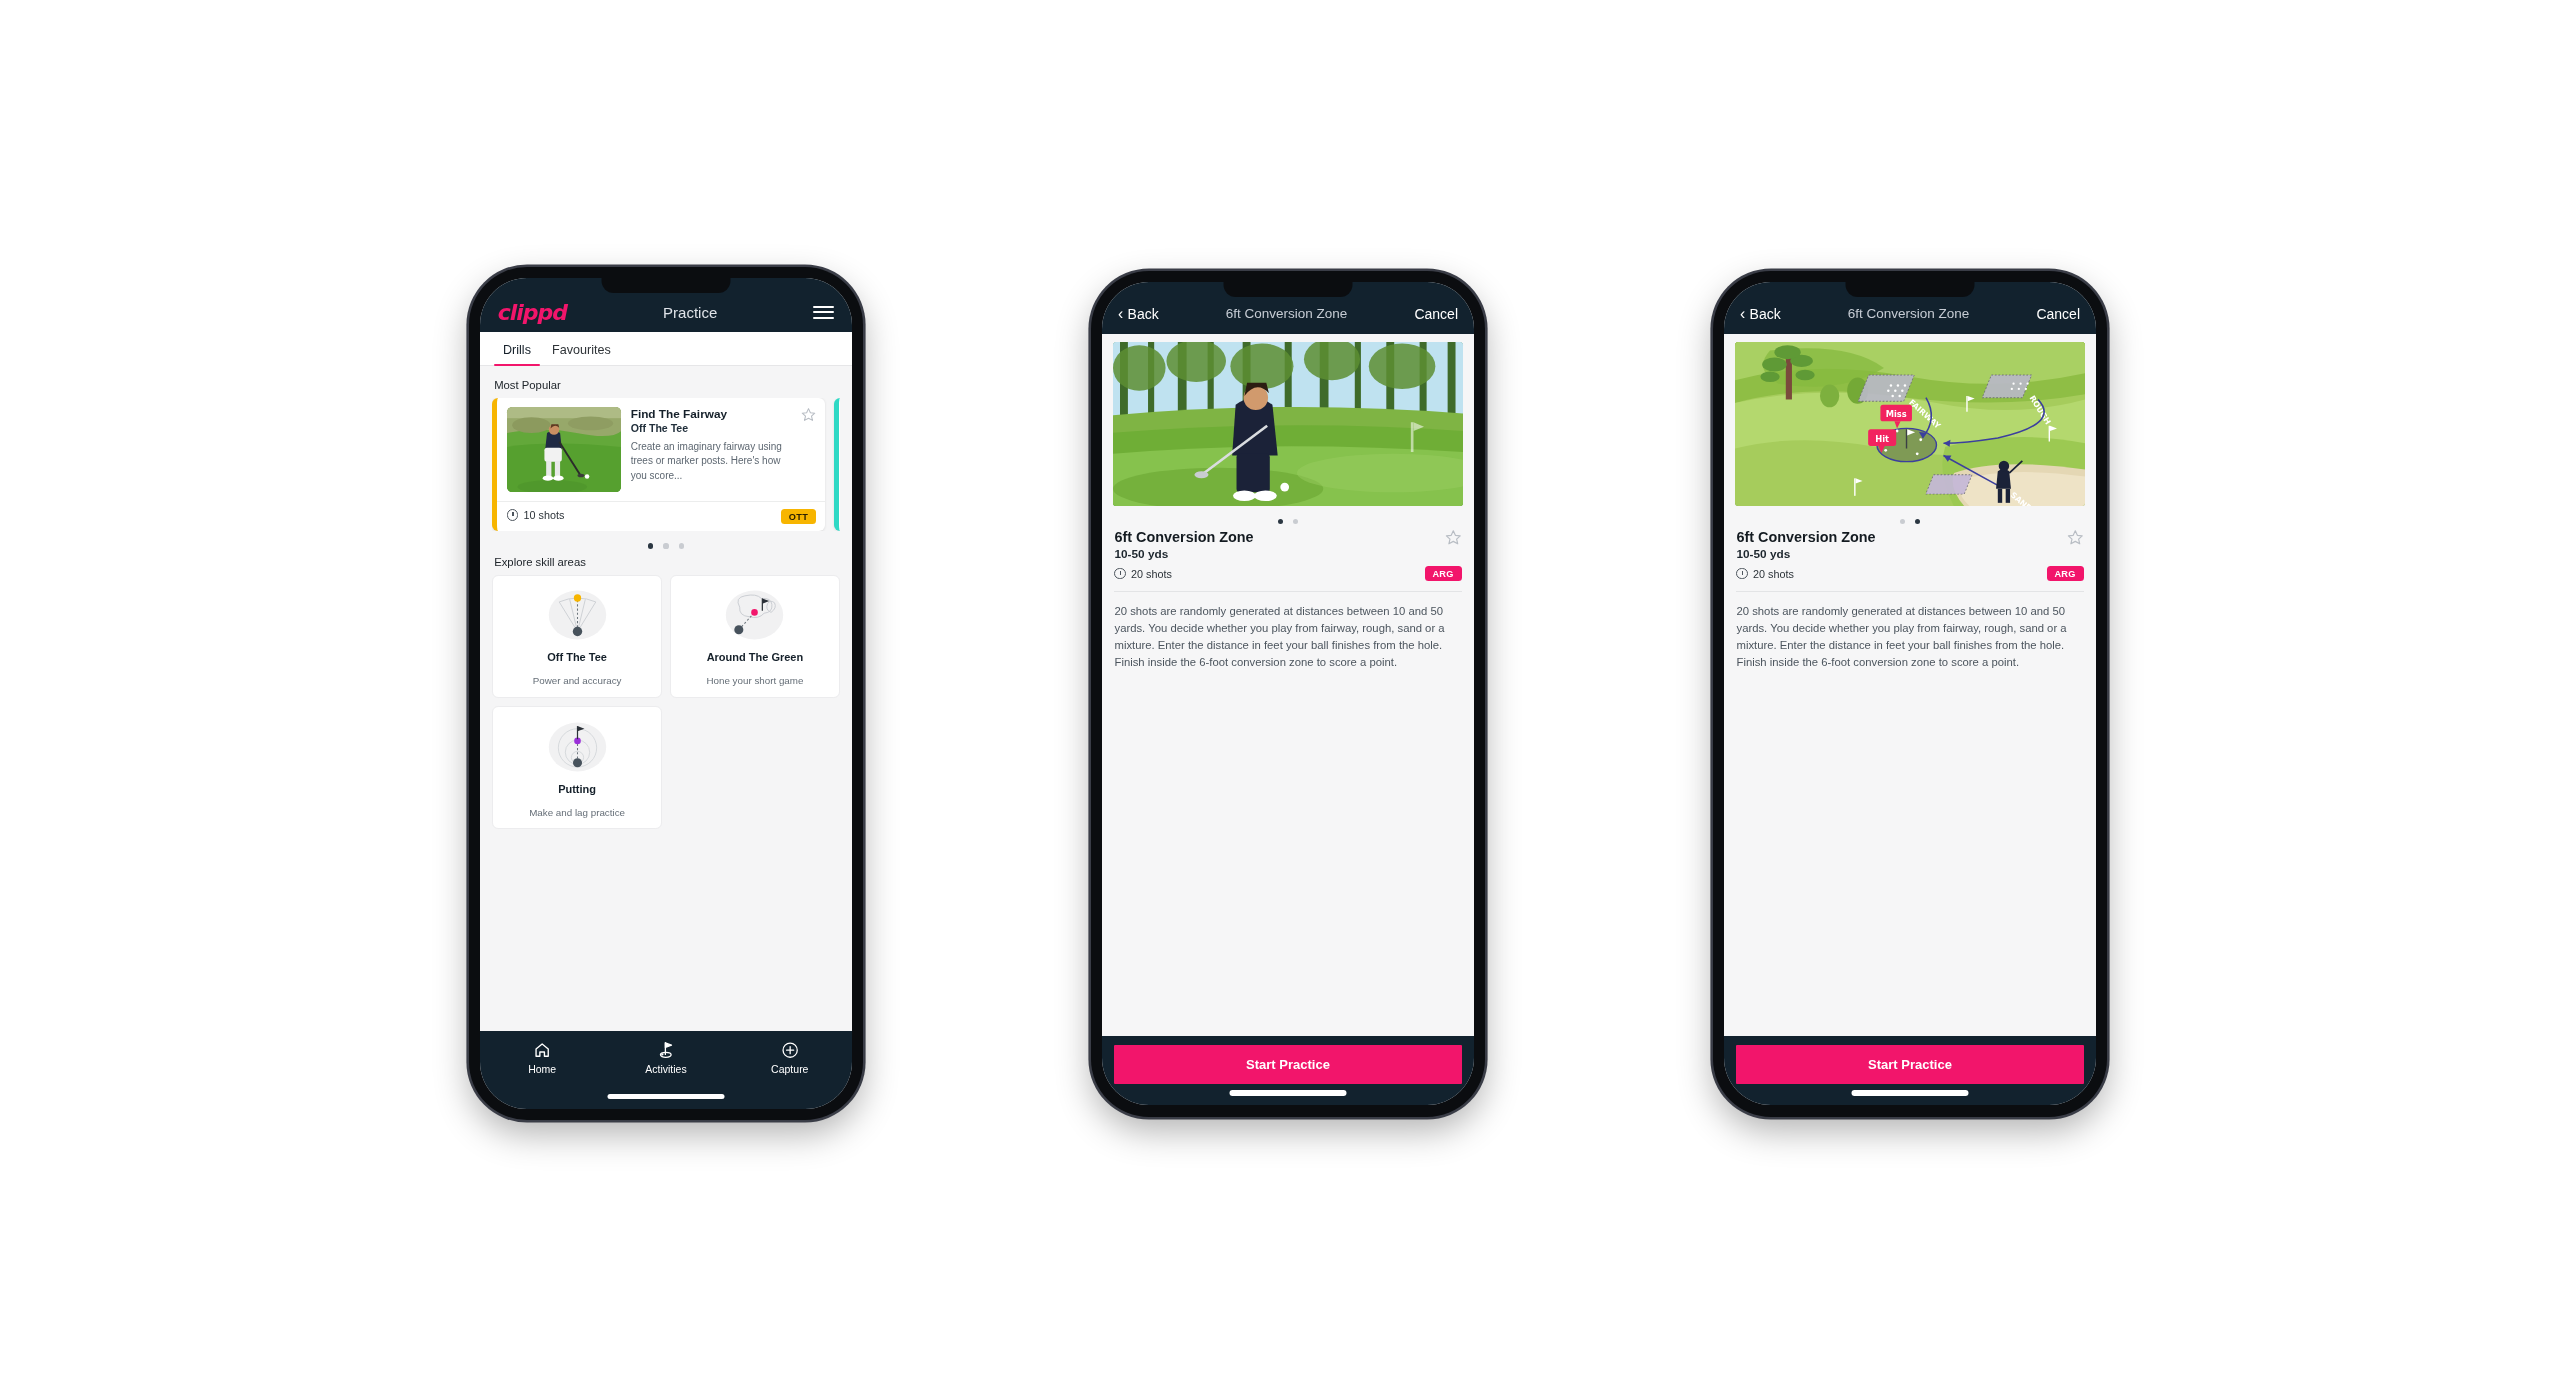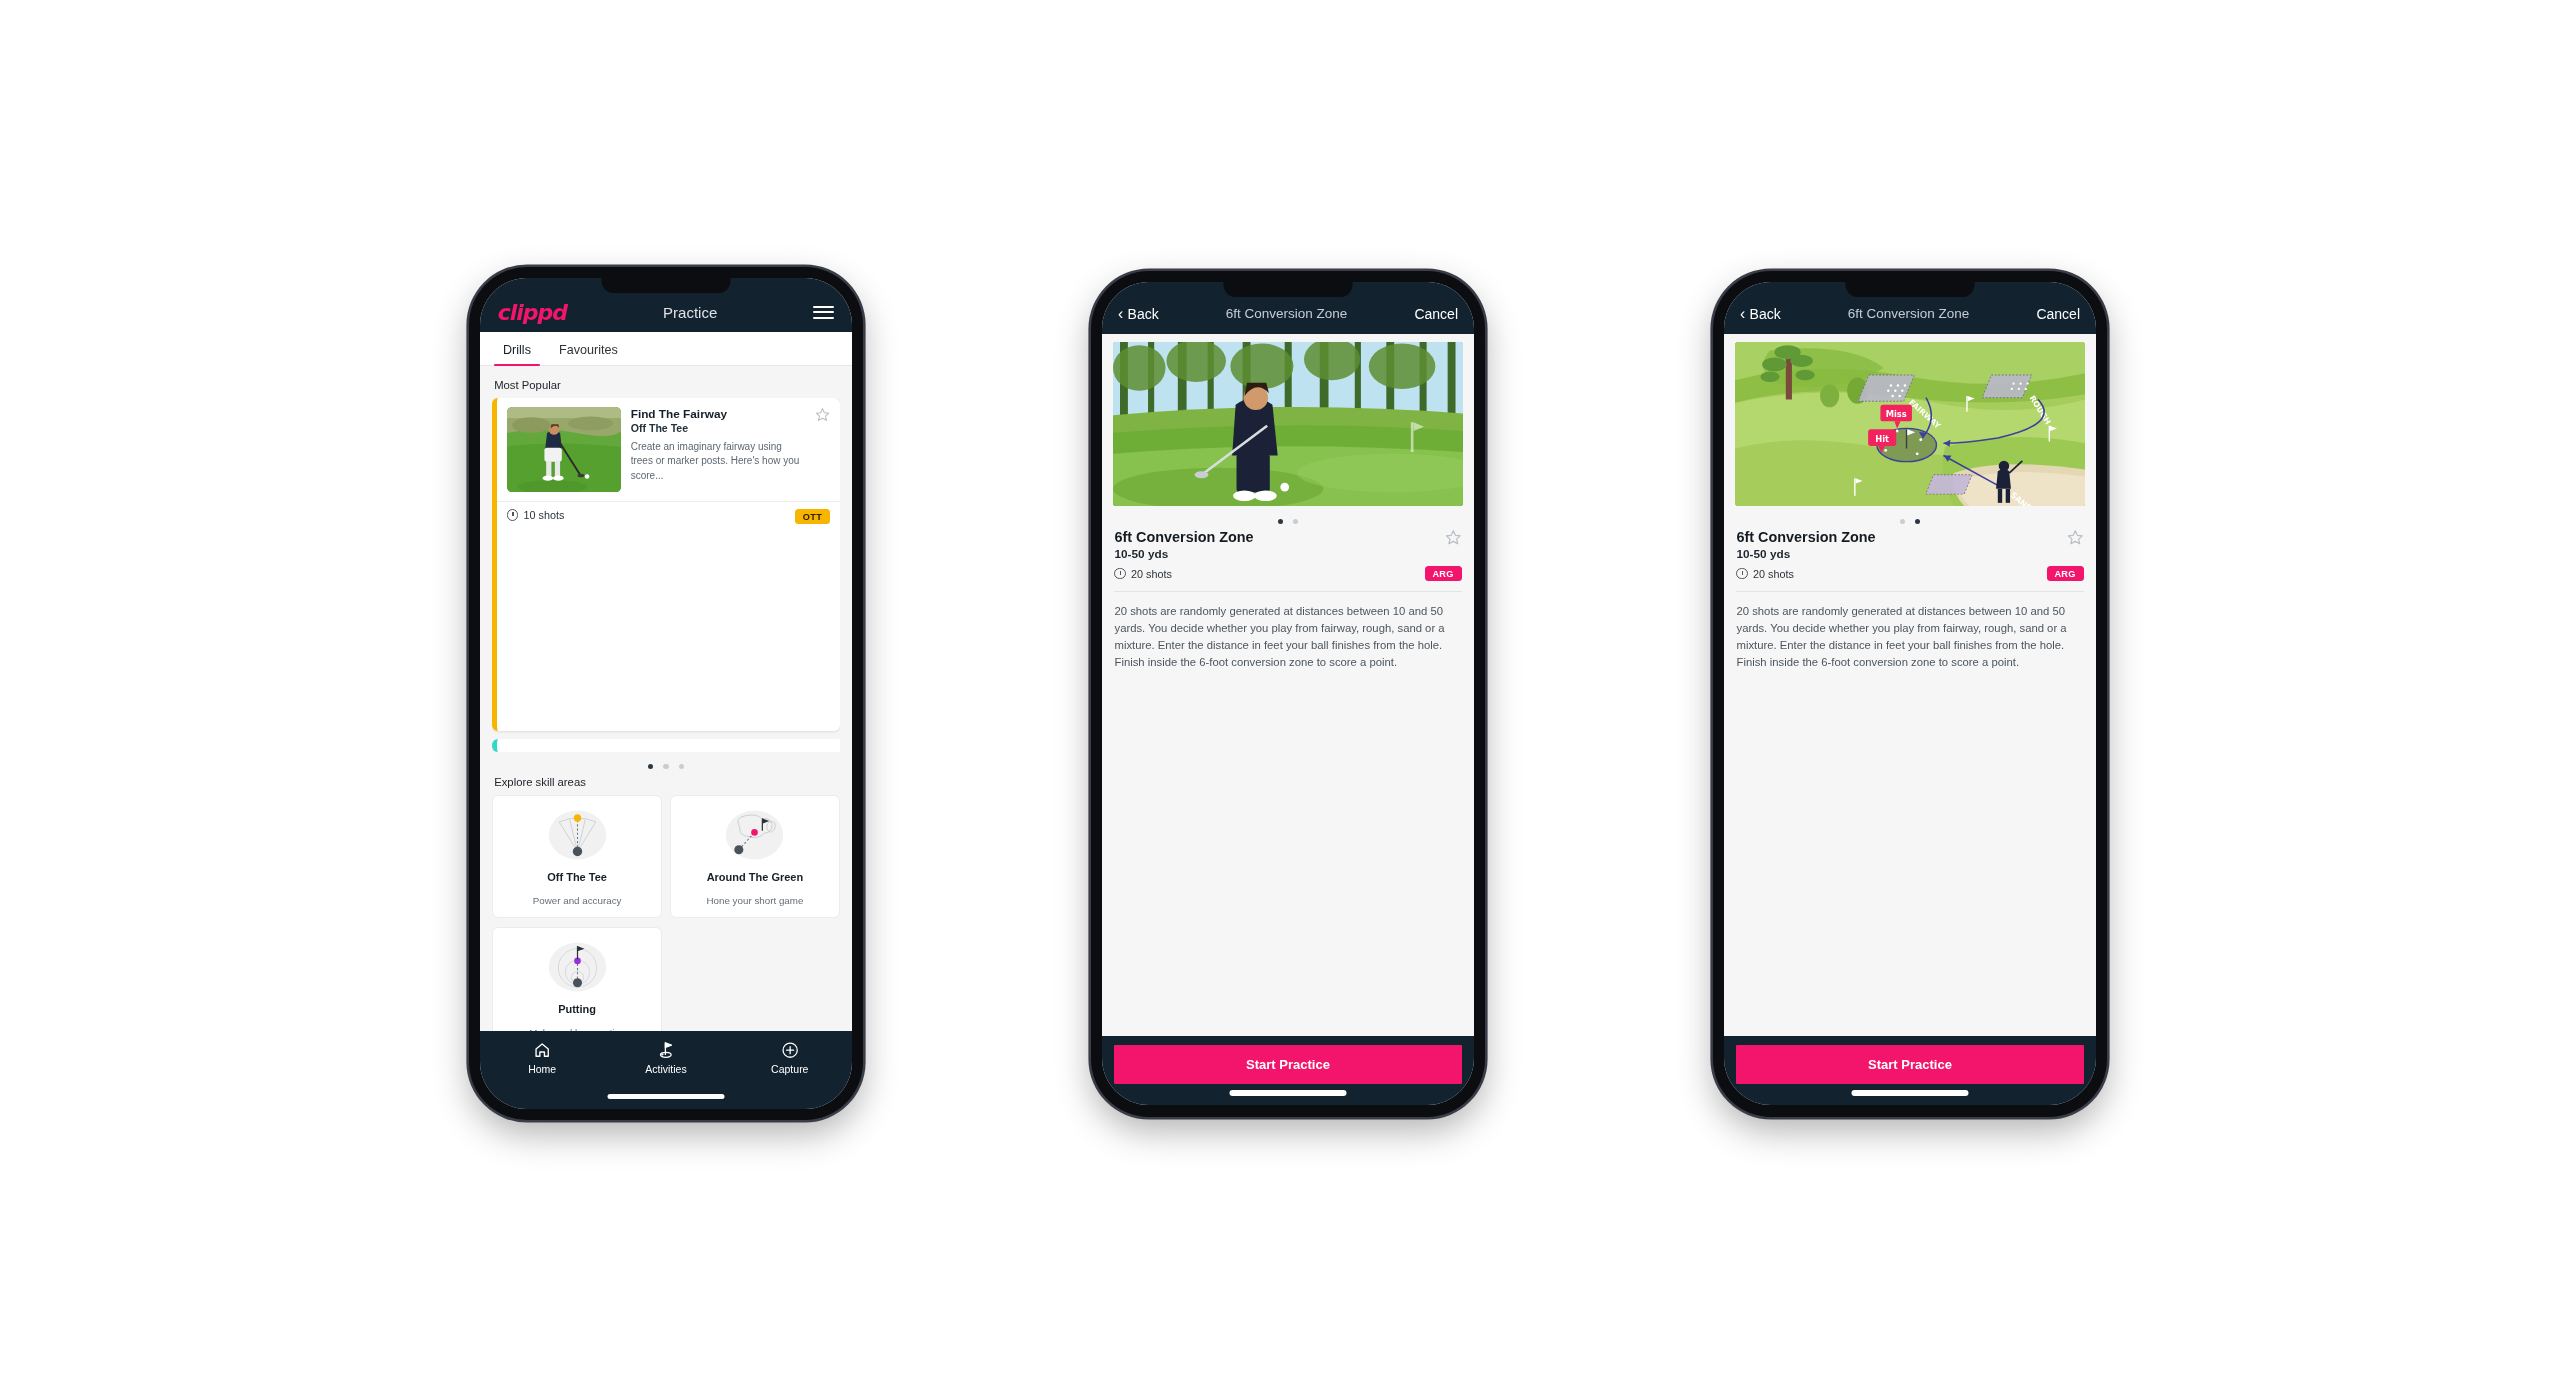--- a/index.html
+++ b/index.html
@@ -102,21 +102,21 @@
   }
   .nav-back { display:flex; align-items:center; gap:4.4px; font-size:14px; font-weight:500; cursor:pointer; }
   .nav-chev { font-size: 15.7px; line-height: 1; }
   .nav-title { flex:1; text-align:center; font-size:13.5px; color:#c6ccd4; font-weight:400; }
   .nav-cancel { font-size:14px; font-weight:500; cursor:pointer; }
 
   
   .tabs {
     background: #ffffff;
     display: flex;
-    gap: 7px;
+    gap: 0;
     padding: 0 12.2px;
     border-bottom: 0.9px solid #e6e6e8;
     flex: 0 0 auto;
   }
   .tab {
     padding: 10.5px 10.5px 8.7px 10.5px;
     font-size: 12.6px;
     color: #2f3438;
     position: relative;
     cursor: pointer;
@@ -137,21 +137,21 @@
     overflow: hidden;
     padding: 8.7px 12.2px 0 12.2px;
   }
   .section-label {
     font-size: 11.3px;
     color: #20262c;
     margin: 3.5px 0 7px 1.7px;
   }
 
   
-  .carousel { position: relative; display: flex; gap: 8.7px; overflow: hidden; flex-direction: column; }
+  .carousel { position: relative; display: flex; gap: 8.7px; overflow: hidden; }
   .drill-card {
     flex: 0 0 333px;
     background: #ffffff;
     border-radius: 6.1px;
     border-left: 5.2px solid #f7b500;
     overflow: hidden;
     box-shadow: 0 0.9px 2.6px rgba(0,0,0,.10);
   }
   .drill-peek {
     flex: 0 0 12.2px;

